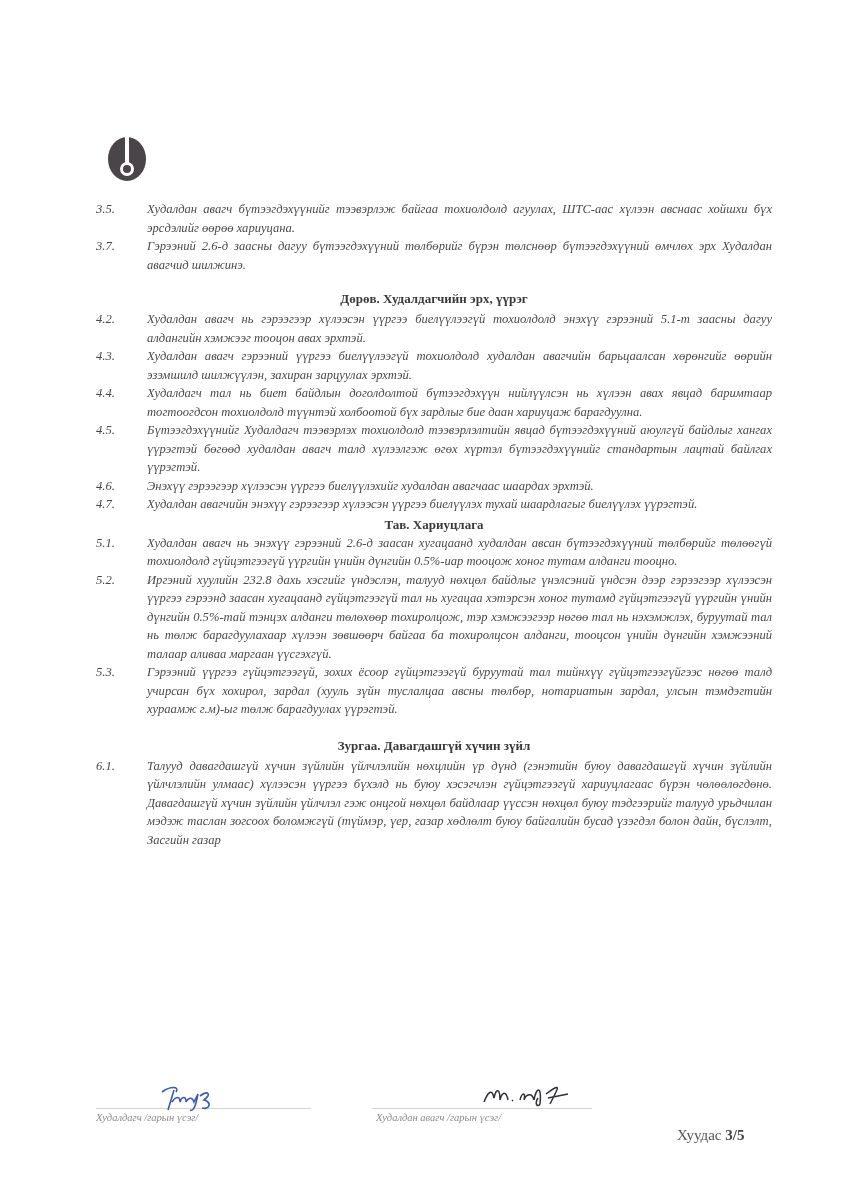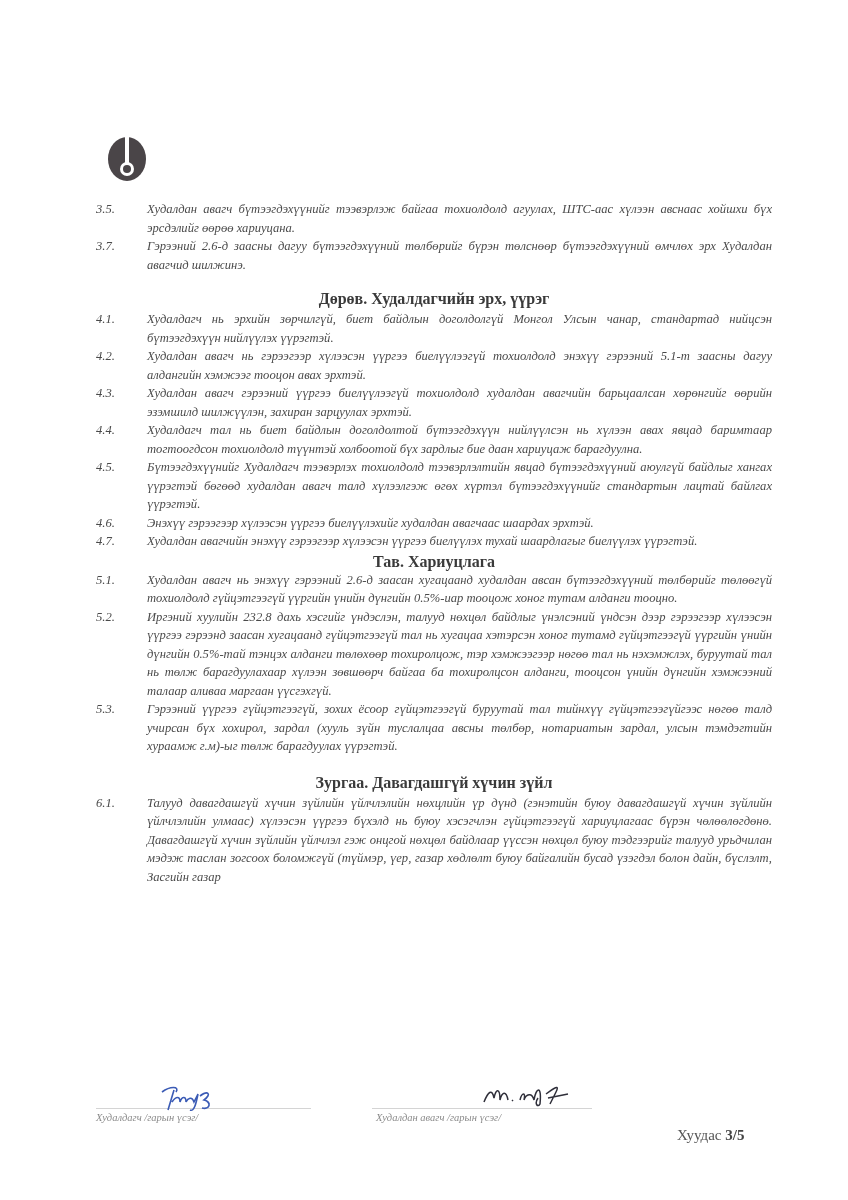--- a/index.html
+++ b/index.html
@@ -6,21 +6,21 @@
   body {
     width: 848px; height: 1200px; position: relative; overflow: hidden;
     font-family: "Liberation Serif", "DejaVu Serif", serif;
     color: #4a4a4a;
   }
   .logo { position: absolute; left: 107px; top: 136px; width: 40px; height: 46px; }
   .content { position: absolute; left: 96px; top: 200px; width: 676px; }
   .clause { display: flex; font-size: 12.6px; line-height: 18.5px; font-style: italic; }
   .clause .num { width: 51px; flex: 0 0 51px; }
   .clause .txt { flex: 1; text-align: justify; }
-  .heading { text-align: center; font-weight: bold; font-size: 16px; line-height: 18px; color: #3a3a3a; }
+  .heading { text-align: center; font-weight: bold; font-size: 13px; line-height: 18px; color: #3a3a3a; }
   .h4 { margin-top: 16px; margin-bottom: 2px; }
   .h5 { margin-top: 2px; }
   .h6 { margin-top: 18px; margin-bottom: 2px; }
   .sig-area { position: absolute; left: 0; top: 1080px; width: 748px; height: 60px; }
   .sig-line { position: absolute; height: 1px; background: #d4d4d4; top: 28px; }
   .sig-caption { position: absolute; top: 32px; font-size: 10.5px; font-style: italic; color: #8a8a8a; }
   .page-num { position: absolute; left: 677px; top: 1111px; font-size: 15px; color: #555; margin-top: 16px; }
   .page-num b { font-weight: bold; color: #444; }
   .signature { position: absolute; }
 </style>
@@ -42,24 +42,20 @@
         <div class="num">3.5.</div>
         <div class="txt">Худалдан авагч бүтээгдэхүүнийг тээвэрлэж байгаа тохиолдолд агуулах, ШТС-аас хүлээн авснаас хойшхи бүх эрсдэлийг өөрөө хариуцана.</div>
       </div>
       <div class="clause">
         <div class="num">3.7.</div>
         <div class="txt">Гэрээний 2.6-д заасны дагуу бүтээгдэхүүний төлбөрийг бүрэн төлснөөр бүтээгдэхүүний өмчлөх эрх Худалдан авагчид шилжинэ.</div>
       </div>
     </div>
     <div>
       <div class="heading h4">Дөрөв. Худалдагчийн эрх, үүрэг</div>
-      <div class="clause">
-        <div class="num">4.1.</div>
-        <div class="txt">Худалдагч нь эрхийн зөрчилгүй, биет байдлын доголдолгүй Монгол Улсын чанар, стандартад нийцсэн бүтээгдэхүүн нийлүүлэх үүрэгтэй.</div>
-      </div>
       <div class="clause">
         <div class="num">4.2.</div>
         <div class="txt">Худалдан авагч нь гэрээгээр хүлээсэн үүргээ биелүүлээгүй тохиолдолд энэхүү гэрээний 5.1-т заасны дагуу алдангийн хэмжээг тооцон авах эрхтэй.</div>
       </div>
       <div class="clause">
         <div class="num">4.3.</div>
         <div class="txt">Худалдан авагч гэрээний үүргээ биелүүлээгүй тохиолдолд худалдан авагчийн барьцаалсан хөрөнгийг өөрийн эзэмшилд шилжүүлэн, захиран зарцуулах эрхтэй.</div>
       </div>
       <div class="clause">
         <div class="num">4.4.</div>

